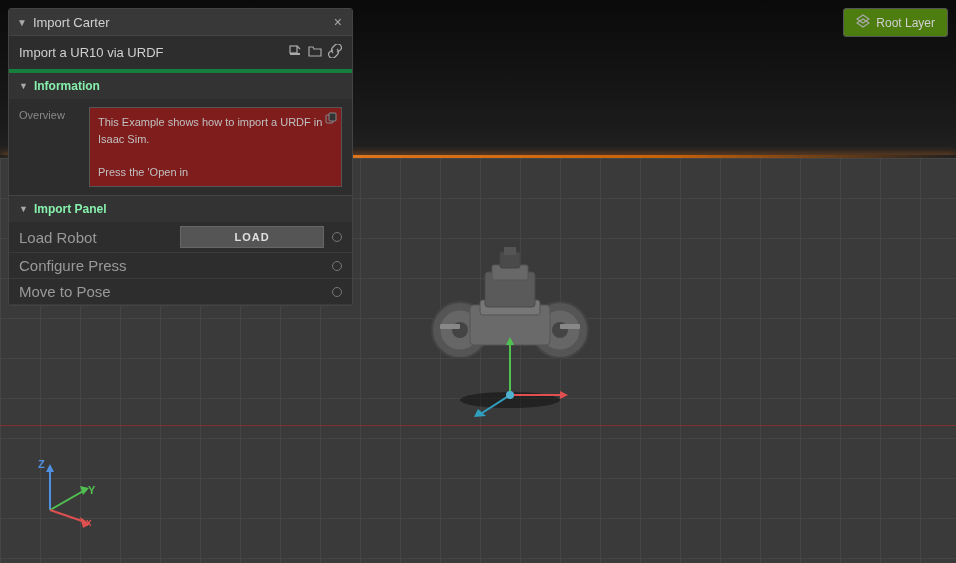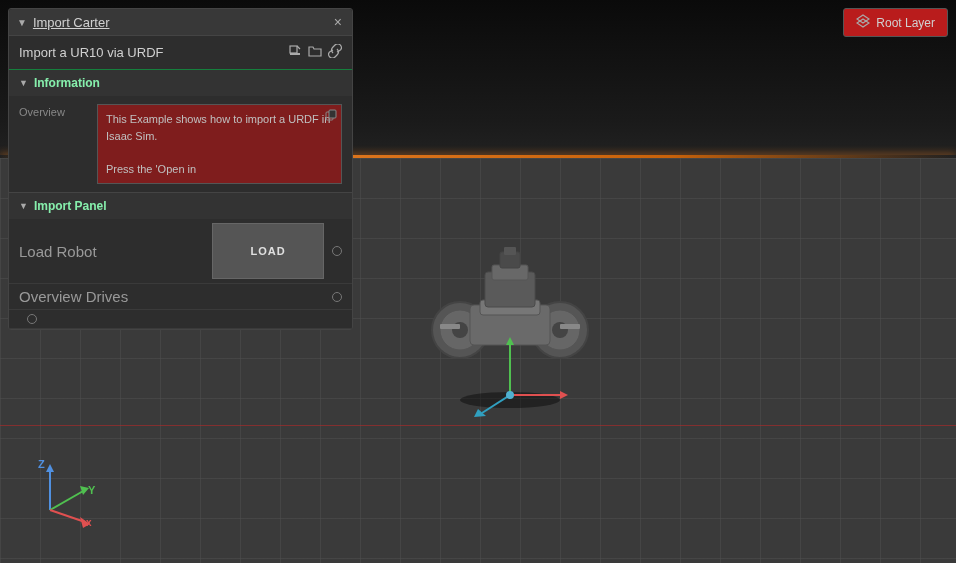--- a/index.html
+++ b/index.html
@@ -89,39 +89,38 @@
     }
 
     .title-arrow {
       color: #aaa;
       font-size: 10px;
     }
 
     .panel-title {
       color: #d0d0d0;
       font-size: 13px;
-      text-decoration: underline;
     }
 
     .panel-close {
       color: #aaa;
       font-size: 14px;
       cursor: pointer;
       background: none;
       border: none;
       padding: 0 2px;
     }
 
     
     .panel-header {
       display: flex;
       align-items: center;
       justify-content: space-between;
       padding: 8px 10px;
-      border-bottom: 1px solid #15803d;
+      border-bottom: 4px solid #15803d;
     }
 
     .panel-header-title {
       color: #d0d0d0;
       font-size: 13px;
       font-weight: 500;
     }
 
     .panel-header-icons {
       display: flex;
@@ -156,21 +155,21 @@
 
     .section-title {
       color: #86efac;
       font-size: 12px;
       font-weight: 600;
     }
 
     .section-content {
       padding: 8px 10px;
       display: flex;
-      gap: 18px;
+      gap: 10px;
     }
 
     .info-label {
       color: #888;
       font-size: 11px;
       min-width: 60px;
       padding-top: 2px;
     }
 
     .info-text-box {
@@ -211,42 +210,42 @@
       font-size: 15px;
       flex: 1;
     }
 
     .command-btn {
       background: #555;
       border: 1px solid #666;
       color: #e0e0e0;
       font-size: 11px;
       font-weight: 600;
-      padding: 21px 0;
-      width: 112px;
+      padding: 4px 0;
+      width: 144px;
       text-align: center;
       cursor: pointer;
       letter-spacing: 1px;
     }
 
     .command-dot {
       width: 10px;
       height: 10px;
       border: 1px solid #777;
       border-radius: 50%;
       margin-left: 8px;
       background: transparent;
     }
 
     
     .root-layer-btn {
       position: absolute;
       top: 8px;
       right: 8px;
-      background: #b91c1c;
+      background: #4d7c0f;
       border: 1px solid #555;
       color: #d0d0d0;
       font-size: 12px;
       padding: 5px 12px;
       display: flex;
       align-items: center;
       gap: 6px;
       cursor: pointer;
       border-radius: 3px;
     }
@@ -409,21 +408,22 @@
       <span class="section-title">Import Panel</span>
     </div>
 
     <div class="command-row">
       <span class="command-label">Load Robot</span>
       <button class="command-btn">LOAD</button>
       <span class="command-dot"></span>
     </div>
 
     <div class="command-row">
-      <span class="command-label">Overview Drives</span>
+      <span class="command-label">Configure Press</span>
       <span class="command-dot"></span>
     </div>
 
     <div class="command-row">
+      <span class="command-label">Move to Pose</span>
       <span class="command-dot"></span>
     </div>
   </div>
 </div>
 
 </body></html>

